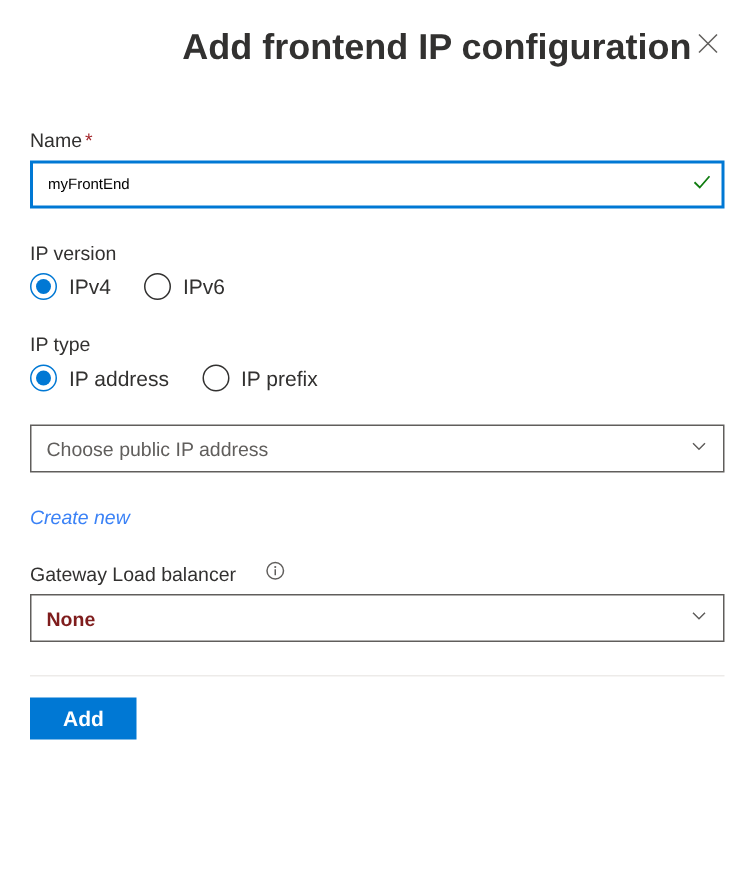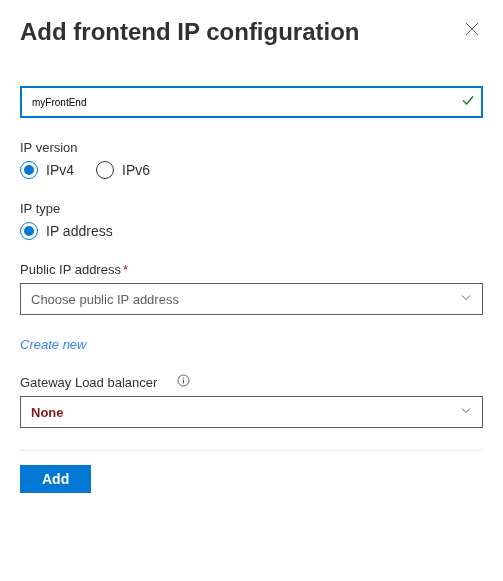--- a/index.html
+++ b/index.html
@@ -6,21 +6,21 @@
     body {
       font-family: "Segoe UI", -apple-system, sans-serif;
       font-size: 13px;
       color: #323130;
       background: #fff;
       width: 503px;
       padding: 18px 20px;
     }
     .header {
       display: flex;
-      justify-content: space-between;
+      justify-content: flex-end;
       align-items: flex-start;
       margin-bottom: 40px;
     }
     .header h1 {
       font-size: 24px;
       font-weight: 600;
       color: #323130;
     }
     .close-btn {
       background: none;
@@ -164,20 +164,23 @@
 <div class="header">
   <h1>Add frontend IP configuration</h1>
   <button class="close-btn">
     <svg width="14" height="14" viewBox="0 0 14 14">
         <path d="M1 1 L13 13 M13 1 L1 13" stroke="currentColor" stroke-width="1" fill="none"></path>
       </svg>
   </button>
 </div>
 
 <div class="field">
+  <label class="field-label">
+    <span>Name</span><span class="required-mark">*</span>
+  </label>
   <div class="text-input-wrap">
     <input type="text" class="text-input" value="myFrontEnd" style="">
     <span class="check-icon">
       <svg width="14" height="14" viewBox="0 0 14 14">
           <path d="M2 7 L5.5 10.5 L12 3" stroke="currentColor" stroke-width="1.2" fill="none"></path>
         </svg>
     </span>
   </div>
 </div>
 
@@ -199,27 +202,28 @@
 
 <div class="field">
   <label class="field-label">IP type</label>
   <div class="radio-row">
     <div class="radio-item">
       <span class="radio-outer selected">
           <span class="radio-inner"></span>
         </span>
       <span class="radio-label">IP address</span>
     </div>
-  </div>
-</div>
-
-<div class="field">
-  <label class="field-label">
-    <span>Public IP address</span><span class="required-mark">*</span>
-  </label>
+    <div class="radio-item">
+      <span class="radio-outer"></span>
+      <span class="radio-label">IP prefix</span>
+    </div>
+  </div>
+</div>
+
+<div class="field">
   <div class="select">
     <span>Choose public IP address</span>
     <span class="chevron">
       <svg width="12" height="12" viewBox="0 0 12 12">
           <path d="M2 4 L6 8 L10 4" stroke="currentColor" stroke-width="1" fill="none"></path>
         </svg>
     </span>
   </div>
   <a class="link">Create new</a>
 </div>

